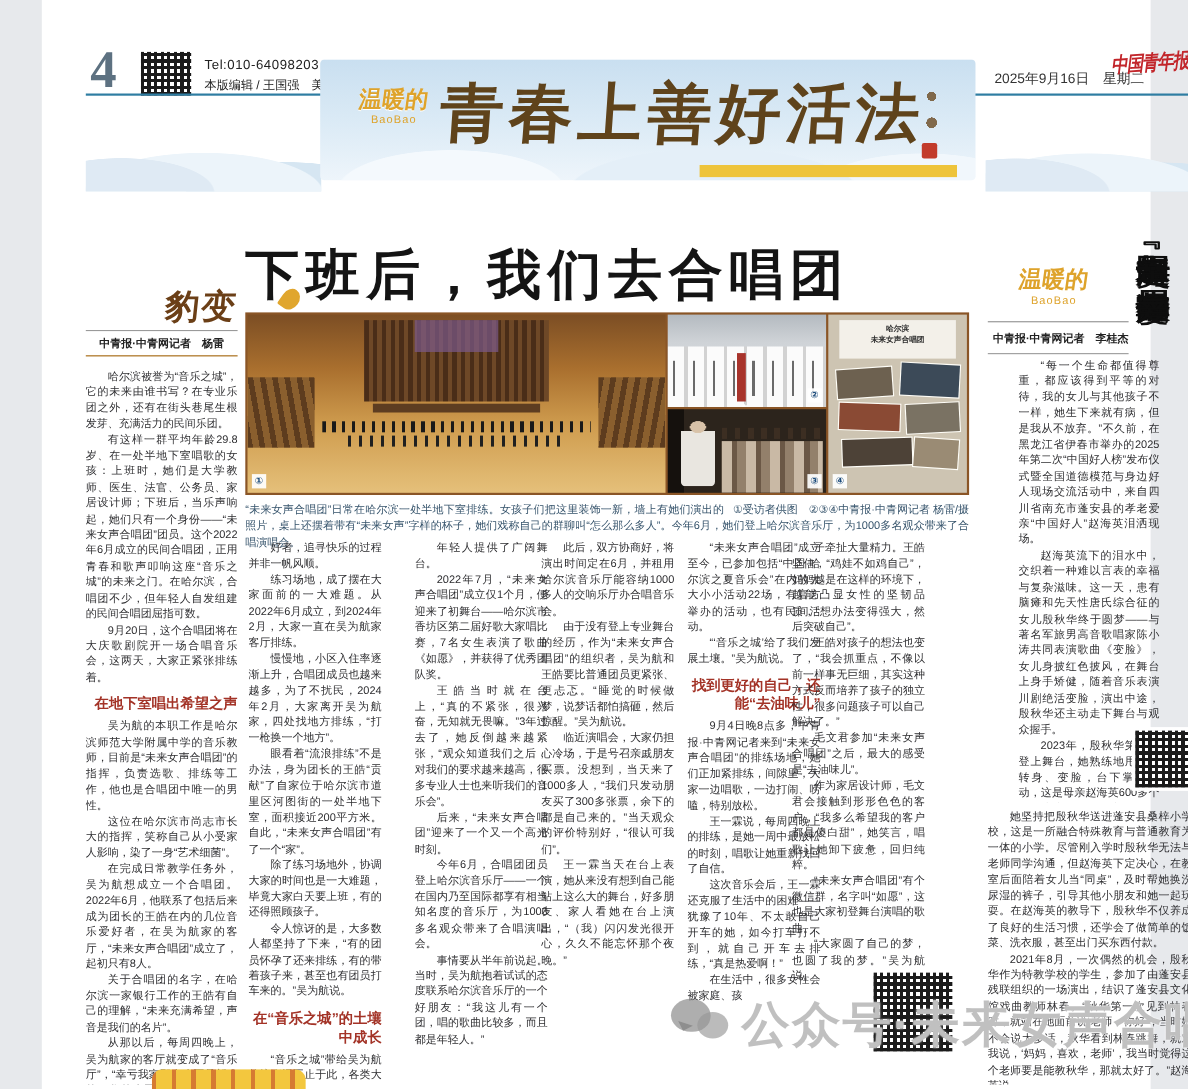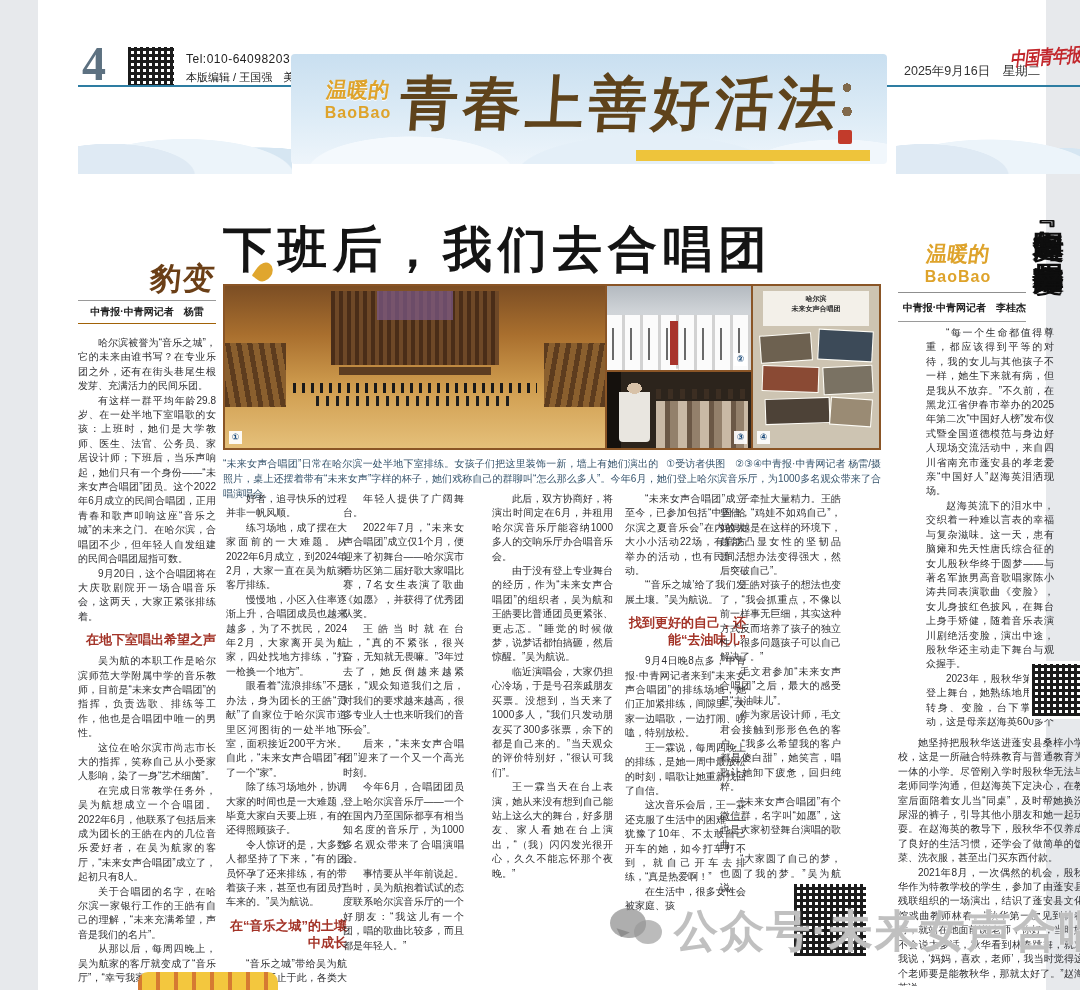--- a/index.html
+++ b/index.html
@@ -39,21 +39,21 @@
   .mtn-right{left:858px;top:98px;width:186px;height:76px;}
   .banner-sky{left:253px;top:54px;width:596px;height:110px;border-radius:4px;
     background:
       radial-gradient(ellipse 170px 60px at 20% 108%, #f4f9fd 0 60%, rgba(255,255,255,0) 61%),
       radial-gradient(ellipse 220px 70px at 60% 112%, #e4eff8 0 60%, rgba(255,255,255,0) 61%),
       radial-gradient(ellipse 160px 55px at 92% 108%, #f1f7fc 0 60%, rgba(255,255,255,0) 61%),
       linear-gradient(180deg,#c9dff0 0%,#dcebf6 55%,#eef5fb 100%);}
   .brand{width:96px;text-align:center;color:#dea32b;}
   .brand .b1{font-size:21px;font-weight:bold;transform:skewX(-8deg);display:block;
     font-family:"Liberation Serif",serif;text-shadow:0 1px 0 #fff;}
-  .brand .b2{font-size:16px;font-weight:bold;display:block;letter-spacing:1px;}
+  .brand .b2{font-size:10px;font-weight:normal;display:block;letter-spacing:1px;}
   .brand-banner{left:272px;top:76px;}
   .calligraphy{left:362px;top:60px;width:430px;font-family:"Liberation Serif","DejaVu Serif",serif;
     font-size:58px;font-weight:900;color:#5f431b;letter-spacing:5px;transform:skewX(-4deg);
     white-space:nowrap;line-height:1.5;}
   .sig-blob{left:797px;top:78px;width:24px;height:48px;
     background:radial-gradient(circle 7px at 50% 20%,#6b4a22 0 60%,rgba(0,0,0,0) 61%),
                radial-gradient(circle 8px at 50% 70%,#6b4a22 0 60%,rgba(0,0,0,0) 61%);opacity:.8;}
   .seal{left:800px;top:130px;width:14px;height:14px;background:#c23b2b;border-radius:2px;}
   .yellow-bar{left:598px;top:150px;width:234px;height:11px;background:#eec43b;}
 
@@ -119,21 +119,21 @@
     color:#35536b;text-align:justify;}
   .caption .credit{float:right;margin-left:8px;}
 
   
   .col{position:absolute;overflow:hidden;font-size:10px;line-height:14.4px;color:#2e2e31;}
   .para{margin:0;text-indent:2em;text-align:justify;}
   .subhead{margin:7px 0 6px 0;font-size:13px;font-weight:bold;color:#a33327;
     text-align:right;line-height:17px;}
   .c1{left:40px;top:336px;width:138px;height:650px;}
   .c2{left:188px;top:492px;width:121px;height:494px;}
-  .c3{left:305px;top:492px;width:121px;height:494px;}
+  .c3{left:339px;top:492px;width:121px;height:494px;}
   .c4{left:454px;top:492px;width:121px;height:494px;}
   .c5{left:587px;top:492px;width:121px;height:494px;}
   .c6{left:682px;top:492px;width:121px;height:494px;}
   .qr-main{left:756px;top:884px;width:72px;height:72px;z-index:5;}
 
   
   .brand-side{left:872px;top:240px;}
   .rule-thin{height:1px;background:#8f8f8f;}
   .side-rule-a{left:860px;top:292px;width:128px;}
   .byline-2{left:860px;top:297px;width:128px;border:none;border-bottom:1px solid #9a9a9a;

